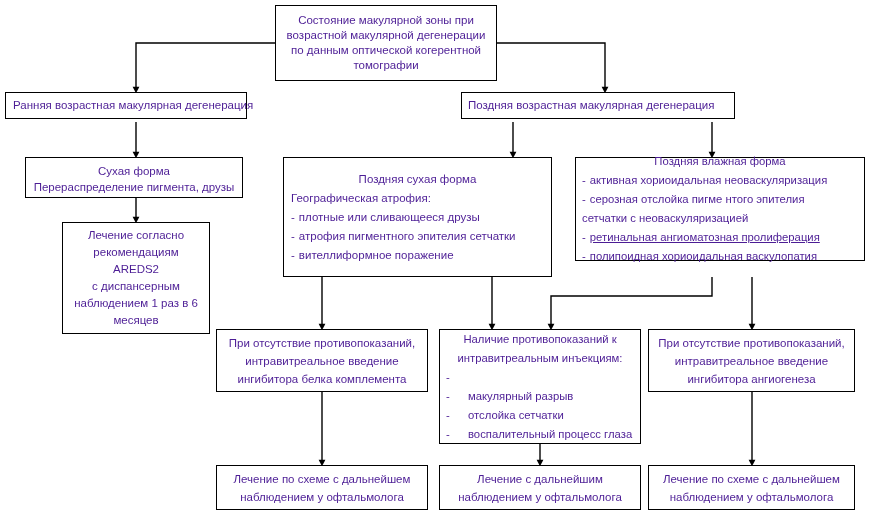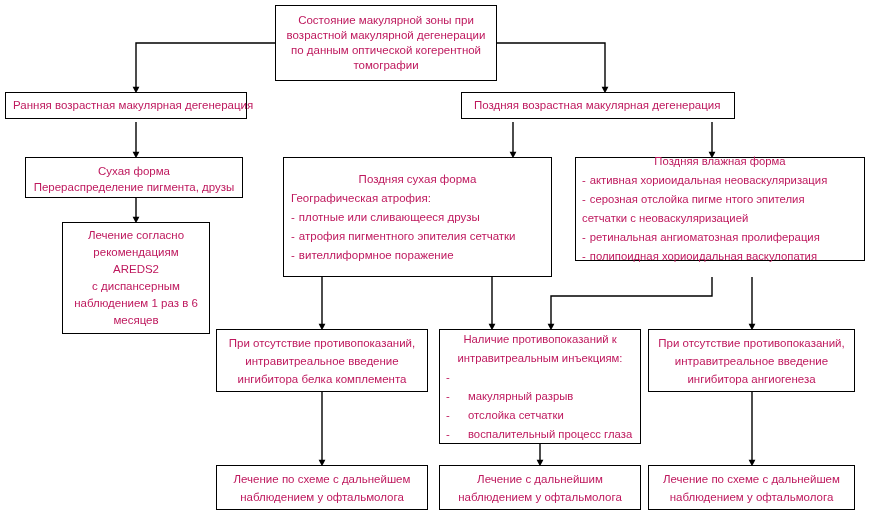--- a/index.html
+++ b/index.html
@@ -6,21 +6,21 @@
     margin: 0;
     padding: 0;
     background: #ffffff;
   }
   #canvas {
     position: relative;
     width: 870px;
     height: 515px;
     background: #ffffff;
     font-family: "Liberation Sans", "DejaVu Sans", sans-serif;
-    color: #be185d;
+    color: #4c1d95;
     overflow: hidden;
   }
   .node {
     position: absolute;
     box-sizing: border-box;
     border: 1.5px solid #000000;
     background: #ffffff;
     display: flex;
     flex-direction: column;
     justify-content: center;
@@ -103,21 +103,21 @@
     <span class="line">Состояние макулярной зоны при</span>
     <span class="line">возрастной макулярной дегенерации</span>
     <span class="line">по данным оптической когерентной</span>
     <span class="line">томографии</span>
   </div>
 
   <div class="node left" style="left:5px; top:92px; width:242px; height:27px; padding:0 7px; font-size:11.5px; line-height:15px;">
     <span class="line">Ранняя возрастная макулярная дегенерация</span>
   </div>
 
-  <div class="node left" style="left:461px; top:92px; width:274px; height:27px; padding:0 12px; font-size:11.5px; line-height:15px;">
+  <div class="node left" style="left:461px; top:92px; width:274px; height:27px; padding:0 6px; font-size:11.5px; line-height:15px;">
     <span class="line">Поздняя возрастная макулярная дегенерация</span>
   </div>
 
   <div class="node center" style="left:25px; top:157px; width:218px; height:41px; padding:2px 5px; font-size:11.5px; line-height:16px;justify-content:flex-end;">
     <span class="line">Сухая форма</span>
     <span class="line">Перераспределение пигмента, друзы</span>
   </div>
 
   <div class="node left" style="left:283px; top:157px; width:269px; height:120px; padding:5px 7px; font-size:11.5px; line-height:19px;">
     <span class="ttl">Поздняя сухая форма</span>
@@ -142,21 +142,21 @@
       <span class="bullet-mark">-</span>
       <span class="bullet-text" style="padding-left:4px;">активная хориоидальная  неоваскуляризация</span>
     </div>
     <div class="bullet-row">
       <span class="bullet-mark">-</span>
       <span class="bullet-text" style="padding-left:4px;">серозная отслойка пигме нтого эпителия</span>
     </div>
     <span class="line">сетчатки с неоваскуляризацией</span>
     <div class="bullet-row">
       <span class="bullet-mark">-</span>
-      <span class="bullet-text" style="padding-left:4px;">ретинальная ангиоматозная пролиферация</span>
+      <span class="bullet-text" style="padding-left:4px;text-decoration:underline;">ретинальная ангиоматозная пролиферация</span>
     </div>
     <div class="bullet-row">
       <span class="bullet-mark">-</span>
       <span class="bullet-text" style="padding-left:4px;">полипоидная хориоидальная васкулопатия</span>
     </div>
   </div>
 
   <div class="node center" style="left:62px; top:222px; width:148px; height:112px; padding:4px 4px; font-size:11.5px; line-height:17px;">
     <span class="line">Лечение согласно</span>
     <span class="line">рекомендациям</span>

